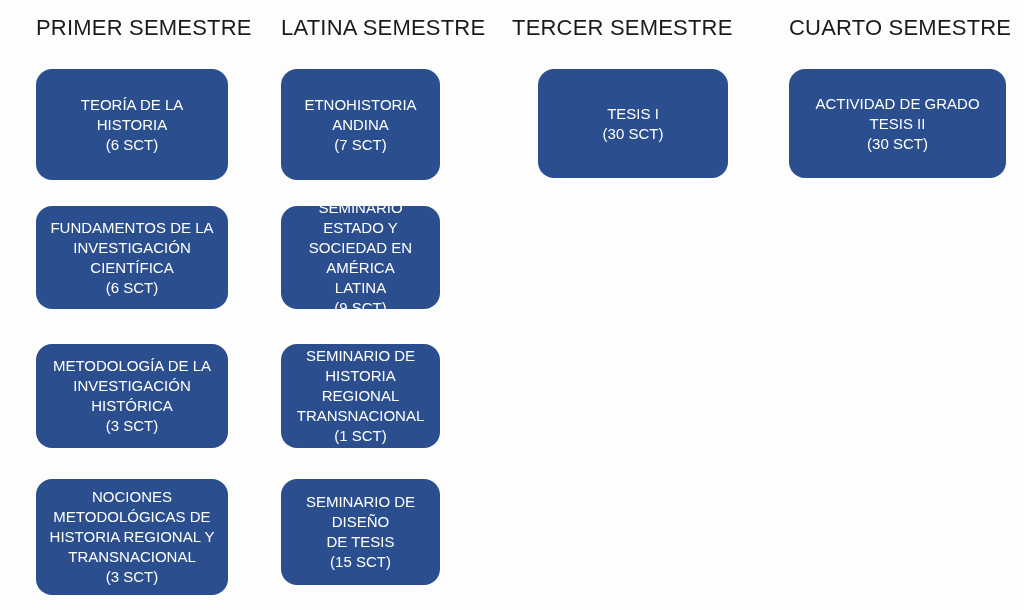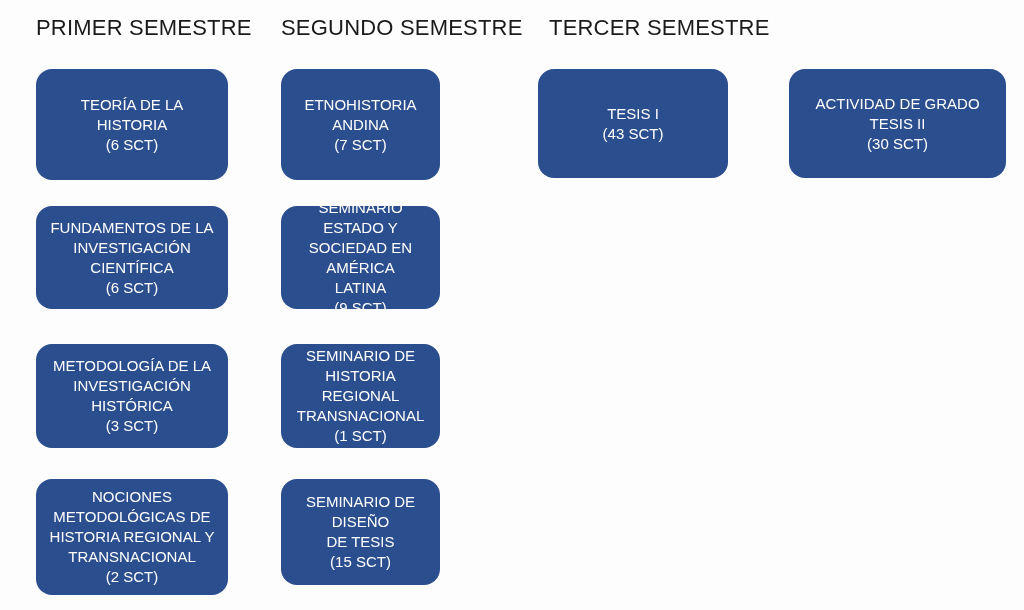--- a/index.html
+++ b/index.html
@@ -25,21 +25,21 @@
     position: absolute;
     top: 18px;
     font-size: 22px;
     letter-spacing: 0.2px;
     color: #1a1a1a;
     white-space: nowrap;
     line-height: 20px;
   }
   .col-header.c1 { left: 36px;  width: 188px; }
   .col-header.c2 { left: 281px; width: 190px; }
-  .col-header.c3 { left: 549px; width: 190px; }
+  .col-header.c3 { left: 512px; width: 190px; }
   .col-header.c4 { left: 789px; width: 189px; }
 
   
   .course-box {
     position: absolute;
     background: #2b4f8e;
     border-radius: 16px;
     color: #ffffff;
     display: flex;
     align-items: center;
@@ -70,22 +70,23 @@
 
   .r1.c3, .r1.c4 { top: 69px; height: 109px; }
   .r4.c2 { top: 479px; height: 106px; }
 </style>
 </head>
 <body>
 
 <div class="canvas">
 
   <div class="col-header c1">PRIMER SEMESTRE</div>
-  <div class="col-header c2">SEGUNDO SEMESTRE</div>
+  <div class="col-header c2">LATINA SEMESTRE</div>
   <div class="col-header c3">TERCER SEMESTRE</div>
+  <div class="col-header c4">CUARTO SEMESTRE</div>
 
   <div class="course-box c1 r1">
     <span class="box-text">TEORÍA DE LA HISTORIA
 (6 SCT)</span>
   </div>
   <div class="course-box c1 r2">
     <span class="box-text">FUNDAMENTOS DE LA
 INVESTIGACIÓN
 CIENTÍFICA
 (6 SCT)</span>
@@ -94,21 +95,21 @@
     <span class="box-text">METODOLOGÍA DE LA
 INVESTIGACIÓN
 HISTÓRICA
 (3 SCT)</span>
   </div>
   <div class="course-box c1 r4">
     <span class="box-text">NOCIONES
 METODOLÓGICAS DE
 HISTORIA REGIONAL Y
 TRANSNACIONAL
-(2 SCT)</span>
+(3 SCT)</span>
   </div>
 
   <div class="course-box c2 r1">
     <span class="box-text">ETNOHISTORIA ANDINA
 (7 SCT)</span>
   </div>
   <div class="course-box c2 r2">
     <span class="box-text">SEMINARIO ESTADO Y
 SOCIEDAD EN AMÉRICA
 LATINA
@@ -121,21 +122,21 @@
 (1 SCT)</span>
   </div>
   <div class="course-box c2 r4">
     <span class="box-text">SEMINARIO DE DISEÑO
 DE TESIS
 (15 SCT)</span>
   </div>
 
   <div class="course-box c3 r1">
     <span class="box-text">TESIS I
-(43 SCT)</span>
+(30 SCT)</span>
   </div>
 
   <div class="course-box c4 r1">
     <span class="box-text">ACTIVIDAD DE GRADO
 TESIS II
 (30 SCT)</span>
   </div>
 
 </div>
 

